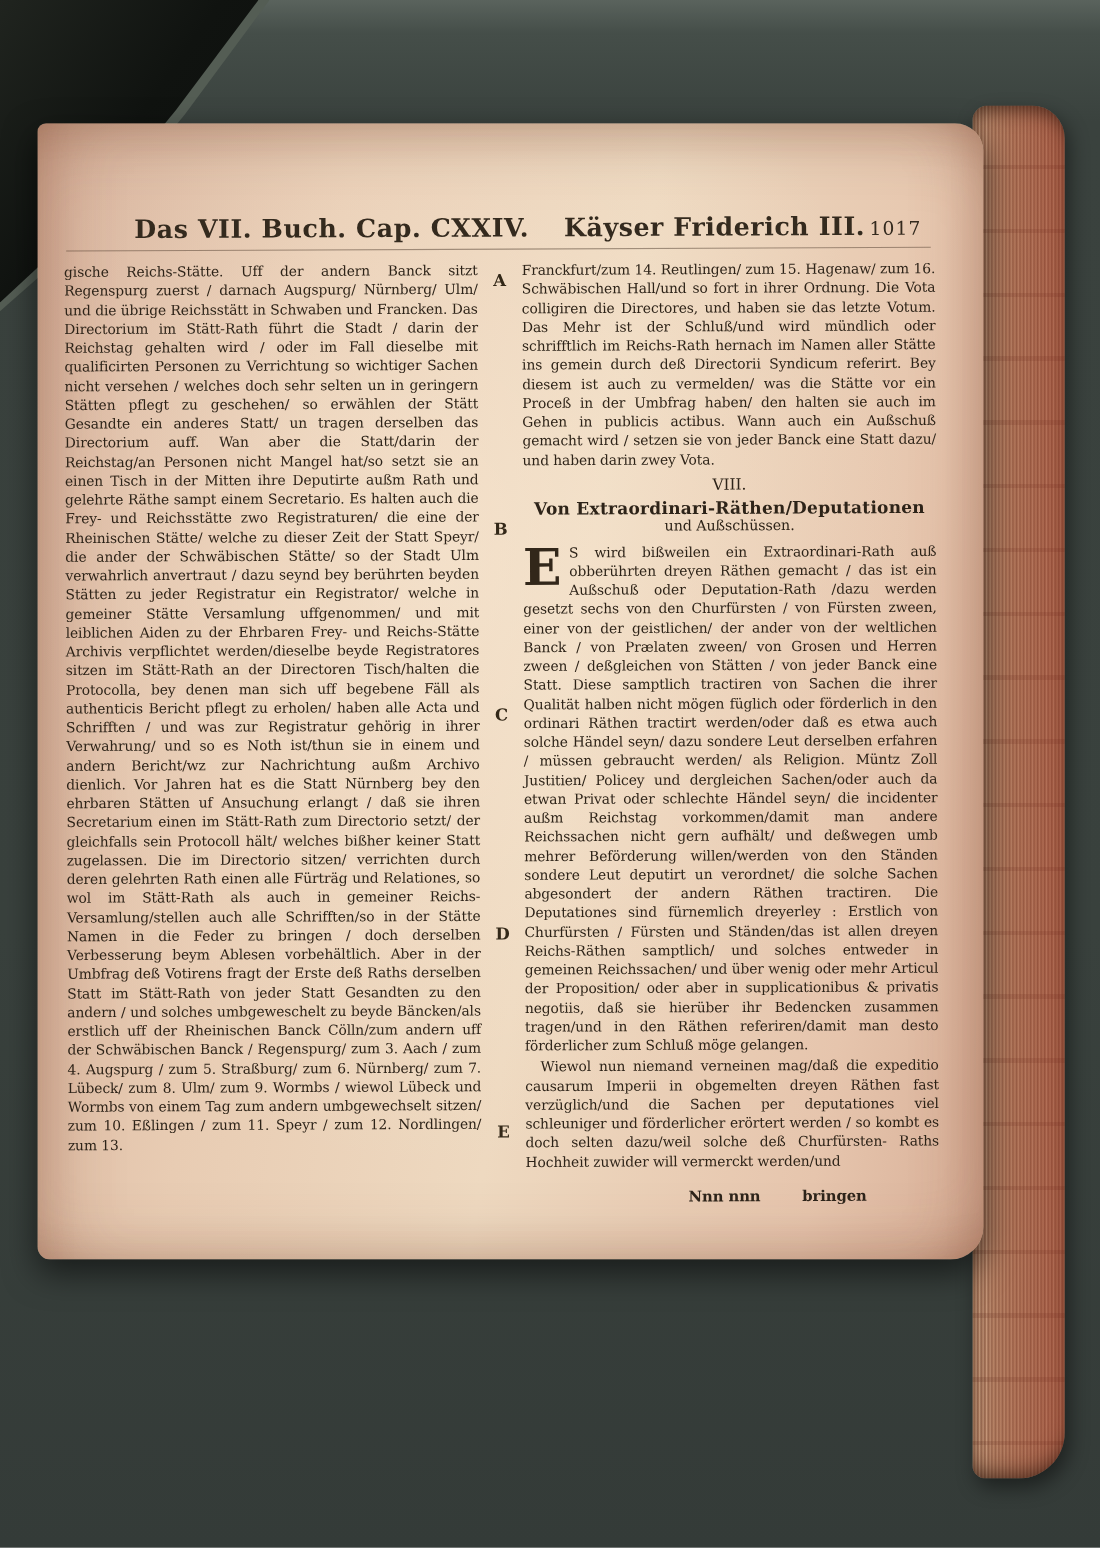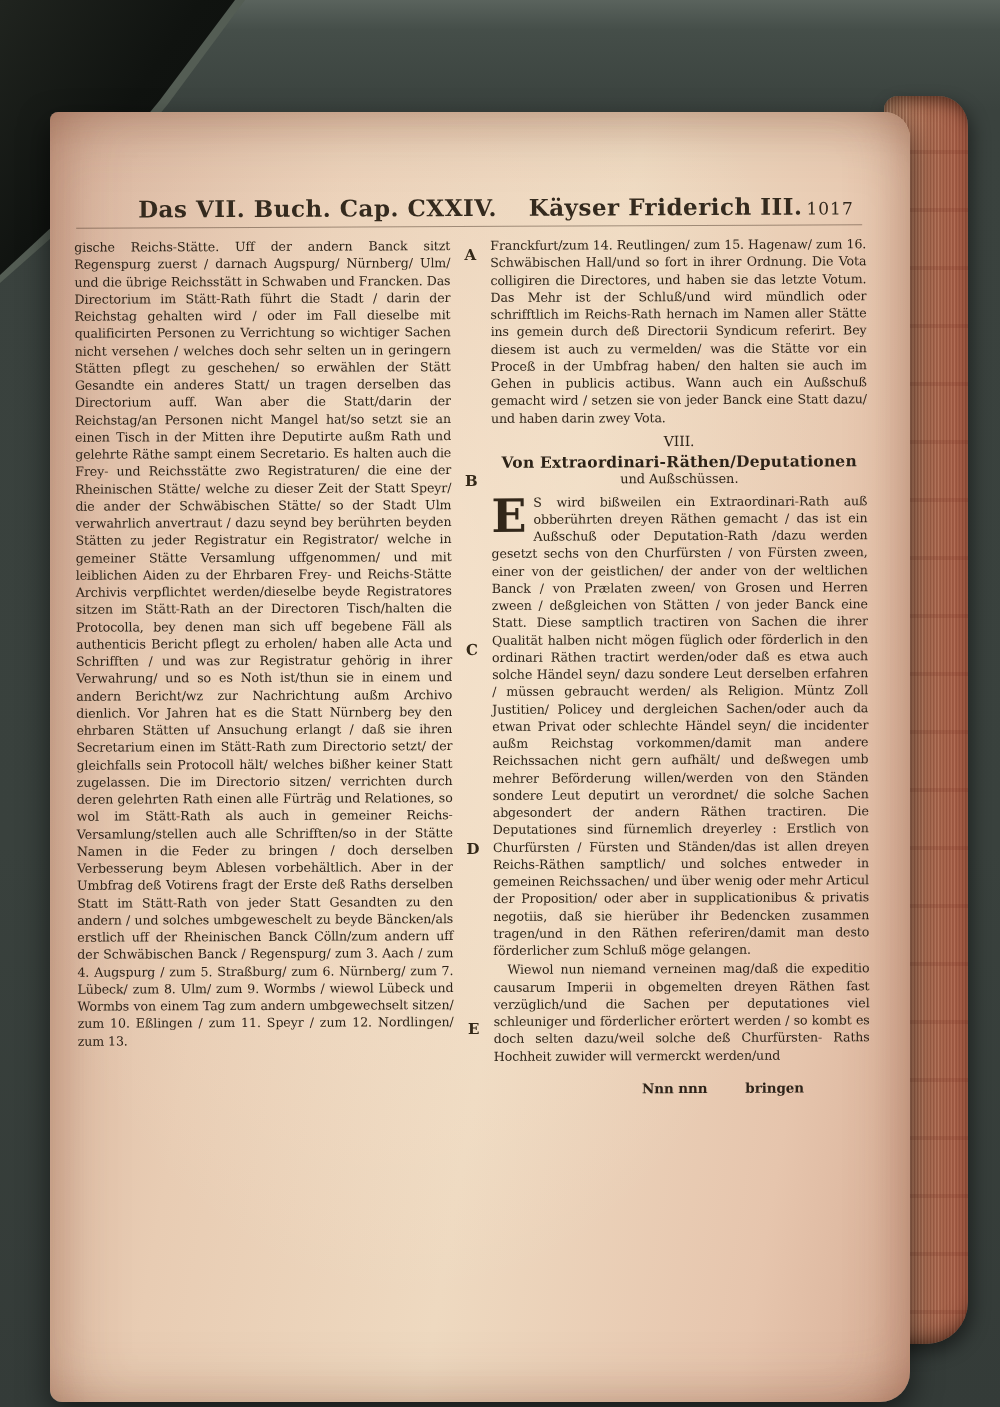--- a/index.html
+++ b/index.html
@@ -24,32 +24,31 @@
     position:absolute;left:884px;top:96px;width:84px;height:1248px;z-index:1;
     border-radius:14px 30px 42px 12px;
     background:
       linear-gradient(to right,rgba(150,60,40,0) 0%,rgba(165,62,40,.28) 45%,rgba(150,45,30,.48) 100%),
       repeating-linear-gradient(to bottom,rgba(80,35,25,0) 0 54px,rgba(90,40,28,.18) 54px 58px),
       repeating-linear-gradient(to right,#c79e80 0px,#93684f 1.6px,#b98d6e 3.2px);
     box-shadow:inset 0 14px 18px -10px rgba(40,20,12,.7), inset 0 -16px 20px -12px rgba(40,20,12,.7), 4px 8px 18px rgba(0,0,0,.45);
   }
   
   .paper{
-    position:absolute;left:34px;top:112px;width:860px;height:1290px;z-index:4;
+    position:absolute;left:34px;top:112px;width:860px;height:1033px;z-index:4;
     border-radius:8px 26px 30px 12px;
     background:
       radial-gradient(ellipse at 42% 38%,rgba(255,243,224,.42),rgba(255,243,224,0) 62%),
       linear-gradient(100deg,#d7b29c 0%,#e8ccb3 28%,#eed9c0 55%,#e6c5ad 84%,#d7ae96 100%);
     box-shadow:
       0 12px 30px rgba(0,0,0,.55),
       inset 42px 0 70px -38px rgba(125,62,40,.38),
       inset -36px 0 60px -34px rgba(130,70,48,.42),
       inset 0 46px 70px -44px rgba(110,62,40,.40),
       inset 0 -40px 70px -48px rgba(110,62,40,.34);
-    margin-left: 16px;
   }
   .textblock{
     position:absolute;left:26px;top:82px;width:792px;
     transform:rotate(-0.25deg);
     color:#2e241a;
   }
   .header{
     display:flex;align-items:baseline;
     padding:0 0 5px 0;margin:0 4px 10px 2px;
     border-bottom:1px solid rgba(62,44,30,.45);

